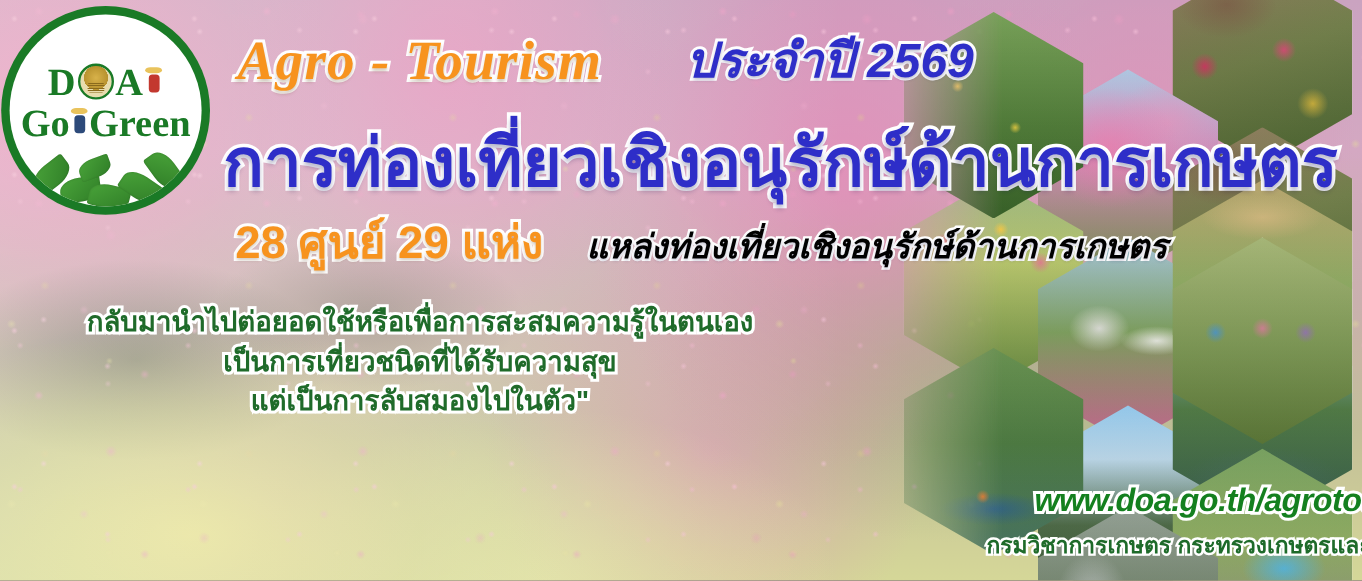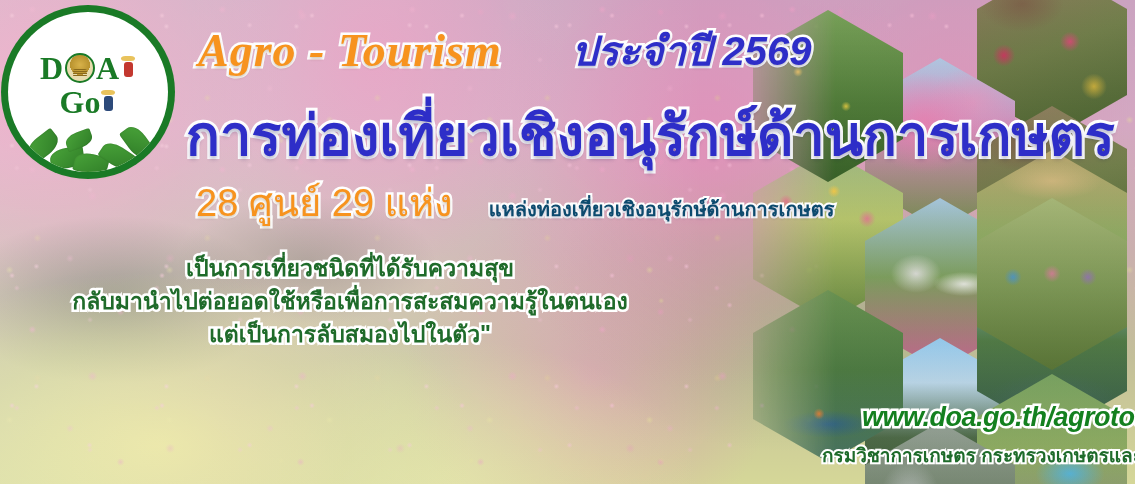--- a/index.html
+++ b/index.html
@@ -317,36 +317,37 @@
   .sub-row {
     position: absolute;
     left: 196px; top: 184px;
     display: flex;
     align-items: baseline;
     gap: 36px;
   }
   .t-count {
     font-size: 38px;
     line-height: 1;
-    font-weight: normal;
+    font-weight: bold;
     color: #F7931E;
     -webkit-text-stroke: 5px #ffffff;
     paint-order: stroke fill;
     text-shadow: 0 2px 3px rgba(90,60,20,.28);
     white-space: nowrap;
   }
   .t-subtitle {
-    font-size: 20px;
-    line-height: 1;
-    font-weight: bold;
-    color: #0c4a6e;
+    font-size: 28px;
+    line-height: 1;
+    font-weight: bold;
+    color: #000000;
     -webkit-text-stroke: 4px #ffffff;
     paint-order: stroke fill;
     text-shadow: 0 2px 3px rgba(20,20,80,.25);
     white-space: nowrap;
+    font-style: italic;
   }
   .body-copy {
     position: absolute;
     left: 0; top: 252px;
     width: 700px;
     text-align: center;
   }
   .body-copy .line {
     font-size: 23px;
     line-height: 33px;
@@ -419,20 +420,21 @@
     <div class="logo-inner">
       <div class="logo-row1">
         <span>D</span>
         <span class="logo-seal"></span>
         <span>A</span>
         <span class="logo-farmer red"></span>
       </div>
       <div class="logo-row2">
         <span>Go</span>
         <span class="logo-farmer"></span>
+        <span>Green</span>
       </div>
       <div class="logo-leaves">
         <span class="leaf" style="left:18px;  bottom:20px; transform:rotate(-38deg);"></span>
         <span class="leaf" style="left:42px;  bottom:8px;  transform:rotate(-8deg);"></span>
         <span class="leaf" style="left:66px;  bottom:2px;  transform:rotate(14deg);"></span>
         <span class="leaf" style="left:92px;  bottom:10px; transform:rotate(34deg);"></span>
         <span class="leaf" style="left:112px; bottom:24px; transform:rotate(54deg);"></span>
         <span class="leaf" style="left:54px;  bottom:26px; transform:rotate(-20deg) scale(.8);"></span>
       </div>
     </div>
@@ -444,21 +446,21 @@
   </div>
 
   <div class="t-main">การท่องเที่ยวเชิงอนุรักษ์ด้านการเกษตร</div>
 
   <div class="sub-row">
     <div class="t-count">28 ศูนย์ 29 แห่ง</div>
     <div class="t-subtitle">แหล่งท่องเที่ยวเชิงอนุรักษ์ด้านการเกษตร</div>
   </div>
 
   <div class="body-copy">
+    <div class="line">กลับมานำไปต่อยอดใช้หรือเพื่อการสะสมความรู้ในตนเอง</div>
     <div class="line">เป็นการเที่ยวชนิดที่ได้รับความสุข</div>
-    <div class="line">กลับมานำไปต่อยอดใช้หรือเพื่อการสะสมความรู้ในตนเอง</div>
     <div class="line">แต่เป็นการลับสมองไปในตัว"</div>
   </div>
 
   <div class="footer-url">www.doa.go.th/agrotour</div>
   <div class="footer-org">กรมวิชาการเกษตร กระทรวงเกษตรและสหกรณ์</div>
 
 </div>
 
 </body></html>

